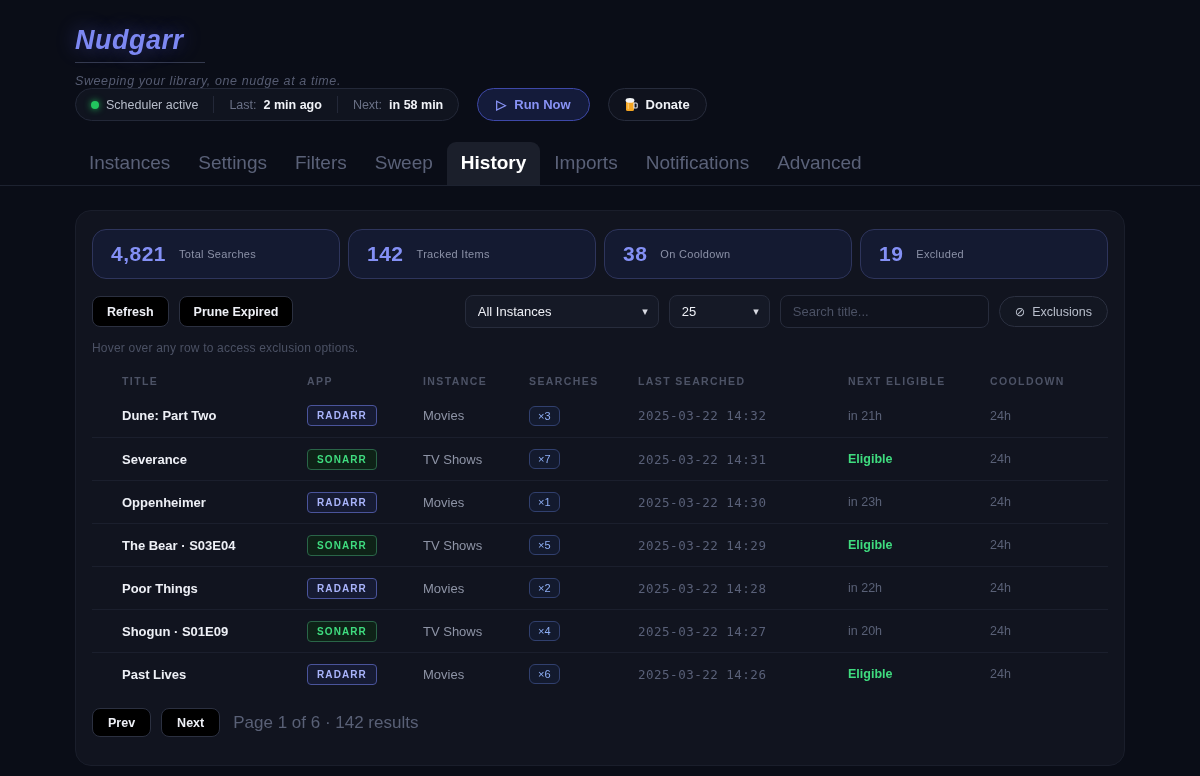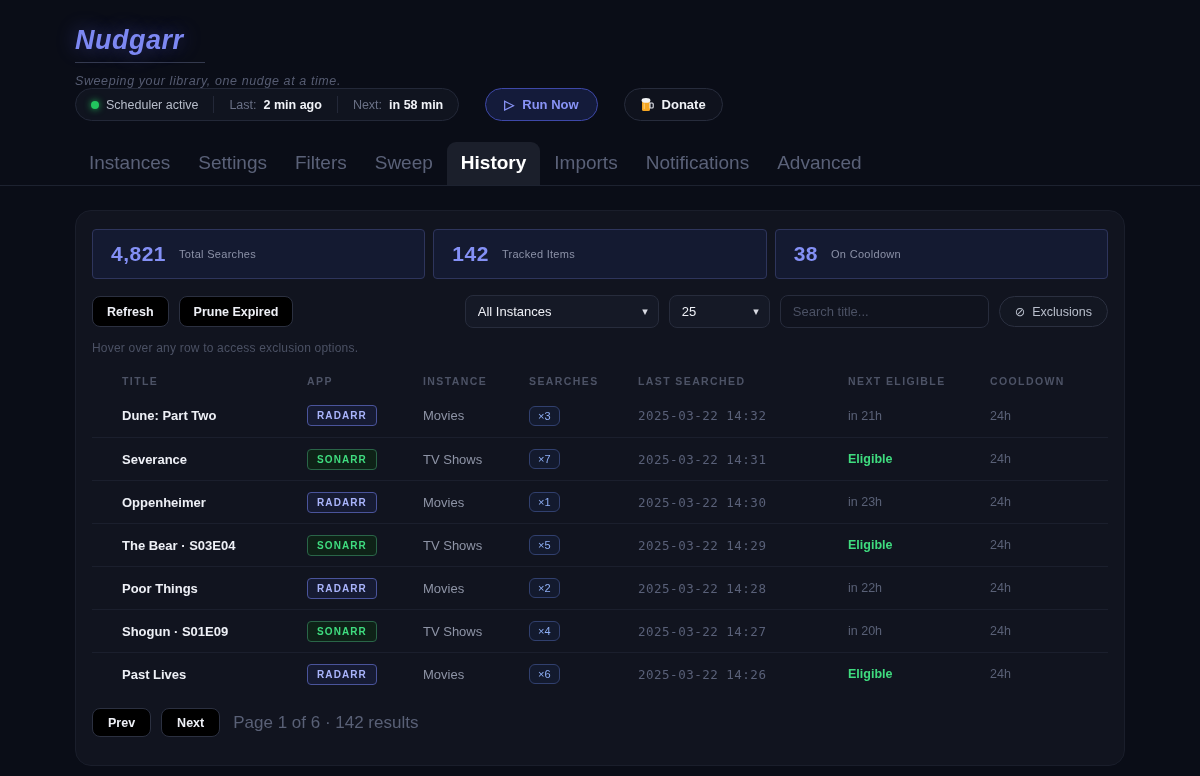--- a/index.html
+++ b/index.html
@@ -6,21 +6,21 @@
   html,body { width:1200px; height:776px; background:#0a0d17; overflow:hidden;
     font-family:"Liberation Sans", sans-serif; color:#eef0f6; }
 
   
   .topbar { display:flex; justify-content:space-between; align-items:flex-start; padding:25px 74px 0 75px;flex-direction:column; }
   .logo { font-size:27px; font-style:italic; font-weight:800; letter-spacing:.5px; color:#7d88f3;
     text-shadow:0 0 20px rgba(99,102,241,.45); padding-bottom:6px; }
   .brand-rule { width:130px; height:1px; background:#343a4e; margin-bottom:11px; }
   .tagline { font-size:12.5px; font-style:italic; color:#565c72; letter-spacing:.6px; }
 
-  .topbar-right { display:flex; align-items:center; gap:26px; }
+  .topbar-right { display:flex; align-items:center; gap:18px; }
   .status-pill { display:flex; align-items:center; height:33px; background:#10141f;
     border:1px solid #232838; border-radius:17px; }
   .seg { display:flex; align-items:center; gap:7px; padding:0 15px; font-size:12.5px; height:17px; }
   .seg + .seg { border-left:1px solid #232838; }
   .dot { width:8px; height:8px; border-radius:50%; background:#22c55e; box-shadow:0 0 7px rgba(34,197,94,.9); }
   .seg .txt { color:#b7bdca; }
   .seg .lbl { color:#6a7186; }
   .seg .val { color:#f0f2f7; font-weight:700; }
 
   .btn-run { display:flex; align-items:center; gap:8px; height:33px; padding:0 18px; border-radius:17px;
@@ -34,21 +34,21 @@
   .tabs { display:flex; margin-top:21px; padding:0 75px; border-bottom:1px solid #1d2230; }
   .tab { padding:10px 14px 11px; font-size:19px; color:#5a6178; font-weight:500; cursor:pointer;text-align:center; }
   .tab.active { background:#1b1f2b; border-radius:9px 9px 0 0; color:#ffffff; font-weight:700; }
 
   
   .panel { margin:24px 75px 0; height:556px; background:#11141f; border:1px solid #1a1e2b;
     border-radius:16px; padding:18px 16px; }
 
   .stats { display:flex; gap:8px; }
   .stat-card { flex:1; height:50px; display:flex; align-items:center; gap:13px; padding:14px 18px;
-    background:#141a31; border:1px solid #2e355c; border-radius:4px; }
+    background:#141a31; border:1px solid #2e355c; border-radius:14px; }
   .stat-value { font-size:21px; font-weight:800; color:#8490f5; letter-spacing:.5px; }
   .stat-label { font-size:11px; color:#8b91a7; letter-spacing:.3px; }
 
   .controls { display:flex; align-items:center; gap:10px; margin-top:16px; }
   .btn { height:31px; padding:0 14px; background:#000000; border:1px solid #2b3040; border-radius:8px;
     color:#eef0f6; font-weight:700; font-size:12.5px; cursor:pointer; font-family:inherit; }
   .spacer { flex:1; }
   .select-wrap { position:relative; }
   .select-wrap select { appearance:none; -webkit-appearance:none; height:33px; background:#151926;
     border:1px solid #272c3c; border-radius:8px; color:#eef0f6; font-size:13px; padding:0 30px 0 12px;
@@ -150,20 +150,24 @@
       <span class="stat-label">Total Searches</span>
     </div>
     <div class="stat-card">
       <span class="stat-value">142</span>
       <span class="stat-label">Tracked Items</span>
     </div>
     <div class="stat-card">
       <span class="stat-value">38</span>
       <span class="stat-label">On Cooldown</span>
     </div>
+    <div class="stat-card">
+      <span class="stat-value">19</span>
+      <span class="stat-label">Excluded</span>
+    </div>
   </div>
 
   <div class="controls">
     <button class="btn">Refresh</button>
     <button class="btn">Prune Expired</button>
     <div class="spacer"></div>
     <div class="select-wrap sel-instances">
       <select>
         <option>All Instances</option>
       </select>

